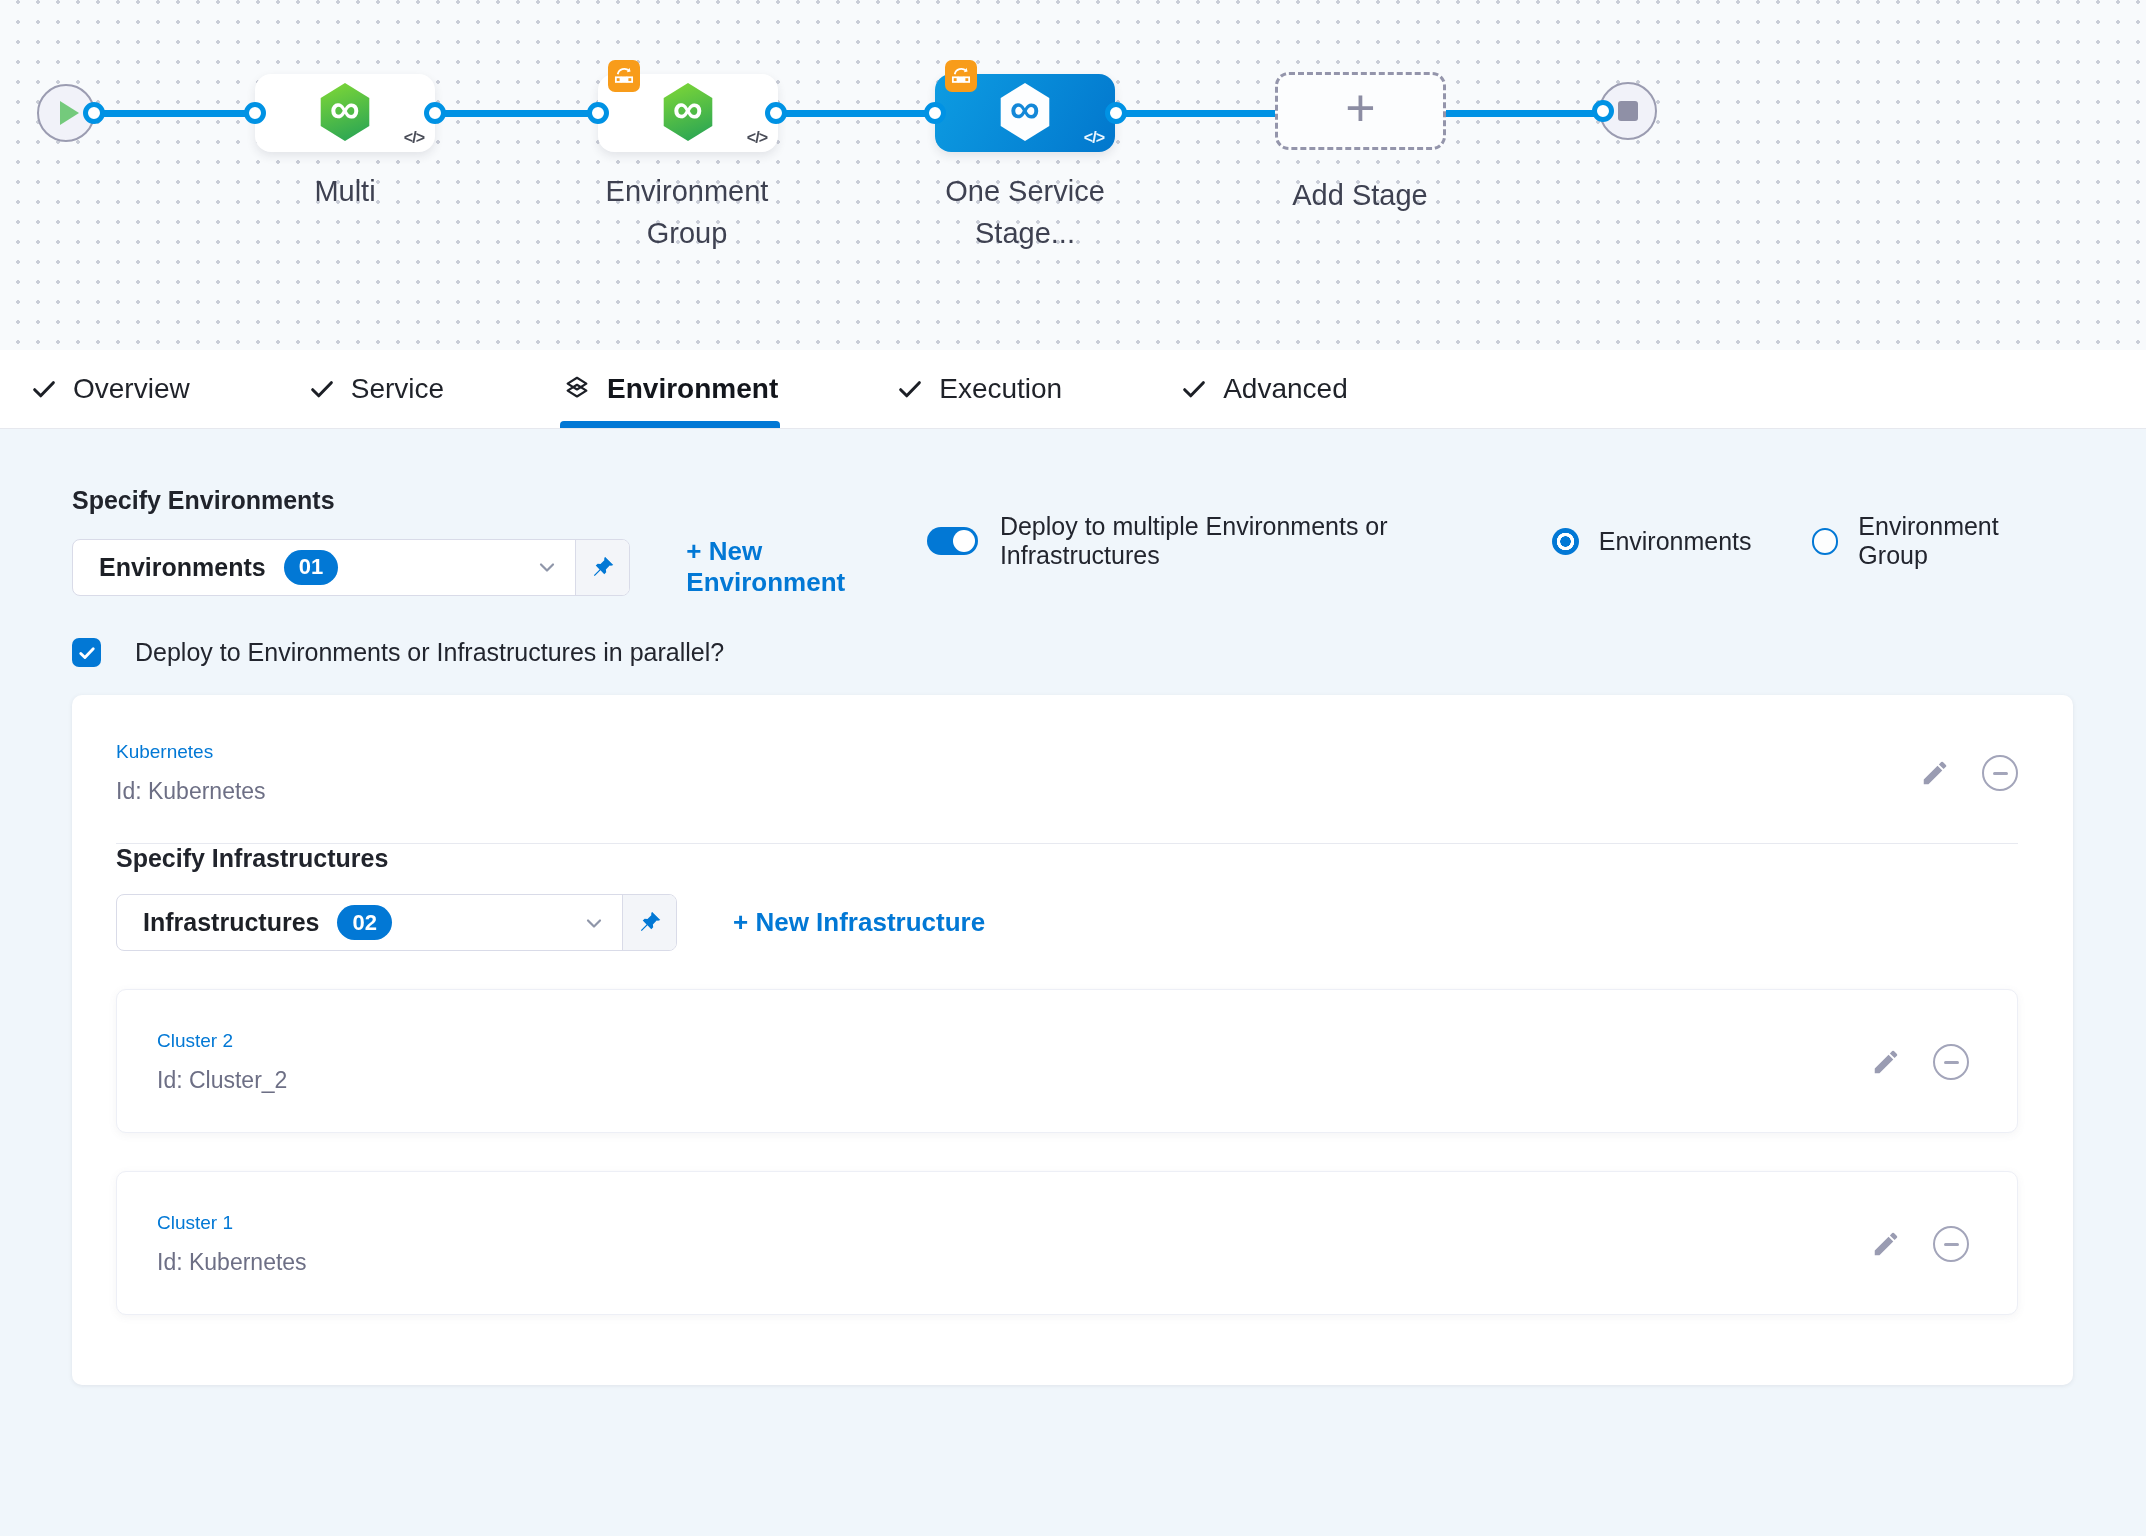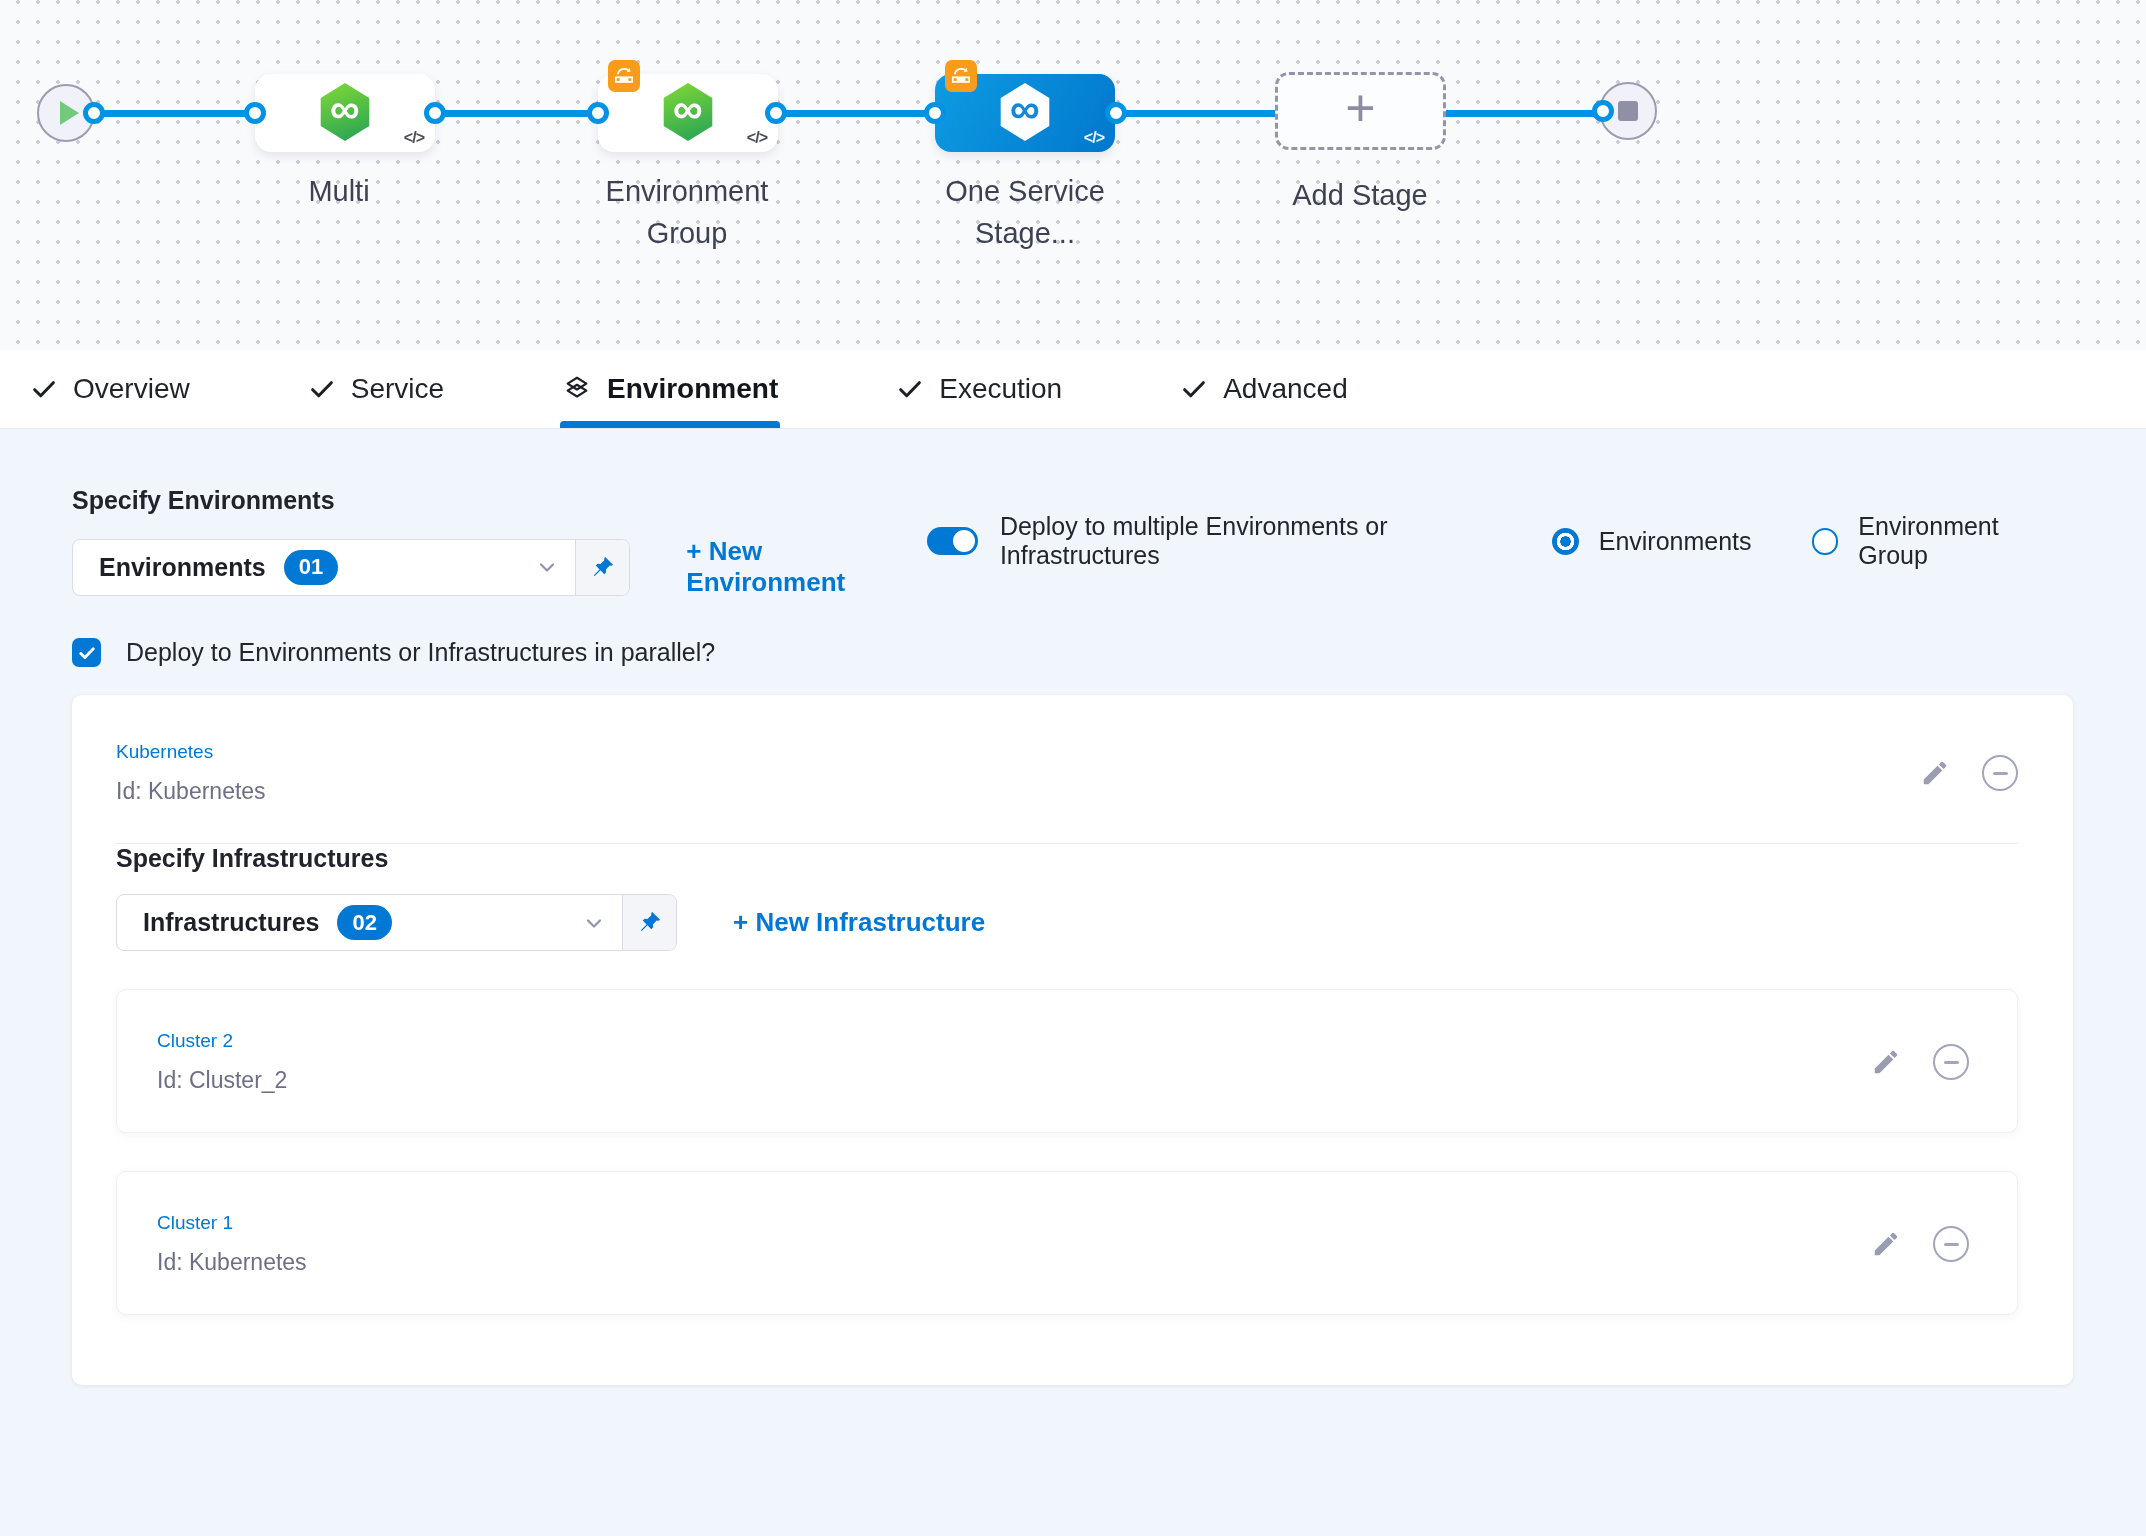--- a/index.html
+++ b/index.html
@@ -64,21 +64,21 @@
   .toggle-row{display:flex;align-items:center;gap:22px;}
   .toggle{width:51px;height:28px;border-radius:15px;background:var(--accent);position:relative;}
   .toggle-knob{position:absolute;right:3px;top:3px;width:22px;height:22px;border-radius:50%;background:#fff;}
   .opt-label{font-size:25px;color:#22252e;}
   .radio-row{display:flex;align-items:center;gap:60px;margin-top:22px;}
   .radio-opt{display:flex;align-items:center;gap:20px;}
   .radio{width:27px;height:27px;border-radius:50%;}
   .radio.selected{background:radial-gradient(circle,var(--accent) 0 5px,#fff 5.5px 8.5px,var(--accent) 9px);}
   .radio.unselected{border:2.5px solid var(--accent);background:#fdfefe;}
 
-  .checkbox-row{display:flex;align-items:center;gap:25px;margin-top:40px;}
+  .checkbox-row{display:flex;align-items:center;gap:34px;margin-top:40px;}
   .checkbox{width:29px;height:29px;border-radius:7px;background:var(--accent);display:flex;align-items:center;justify-content:center;}
 
   .env-panel{margin-top:28px;background:#fff;border-radius:10px;box-shadow:0 1px 4px rgba(96,97,112,.12);padding:46px 55px 70px 44px;}
   .entity-row{display:flex;justify-content:space-between;align-items:flex-start;}
   .entity-title{font-size:19px;color:var(--accent);cursor:pointer;}
   .entity-id{margin-top:15px;font-size:23px;color:var(--text-gray);}
   .row-actions{display:flex;align-items:center;gap:32px;margin-top:14px;}
   .icon-btn{display:flex;align-items:center;justify-content:center;cursor:pointer;}
   .minus-btn{width:36px;height:36px;border:2.5px solid #a3a5ba;border-radius:50%;}
   .minus-bar{width:15px;height:3px;background:#a3a5ba;border-radius:2px;}
@@ -147,21 +147,21 @@
 
     <span class="port" style="left:83px;top:102px"></span>
     <span class="port" style="left:244px;top:102px"></span>
     <span class="port" style="left:424px;top:102px"></span>
     <span class="port" style="left:587px;top:102px"></span>
     <span class="port" style="left:765px;top:102px"></span>
     <span class="port" style="left:924px;top:102px"></span>
     <span class="port" style="left:1105px;top:102px"></span>
     <span class="port" style="left:1592px;top:100px"></span>
 
-    <div class="node-label" style="left:239px;width:200px">Multi</div>
+    <div class="node-label" style="left:245px;width:200px">Multi</div>
     <div class="node-label" style="left:567px;width:240px">Environment Group</div>
     <div class="node-label" style="left:905px;width:240px">One Service Stage...</div>
     <div class="node-label" style="left:1260px;width:200px;top:174px">Add Stage</div>
   </div>
 
   <div class="tabbar">
     <div class="tab">
       <span class="t-ic">
         <svg width="28" height="28" viewBox="0 0 24 24" fill="none" stroke="currentColor" stroke-width="2.6" stroke-linecap="round" stroke-linejoin="round">
             <path d="M4 12.6l5.2 5.2L20 6.6"></path>

